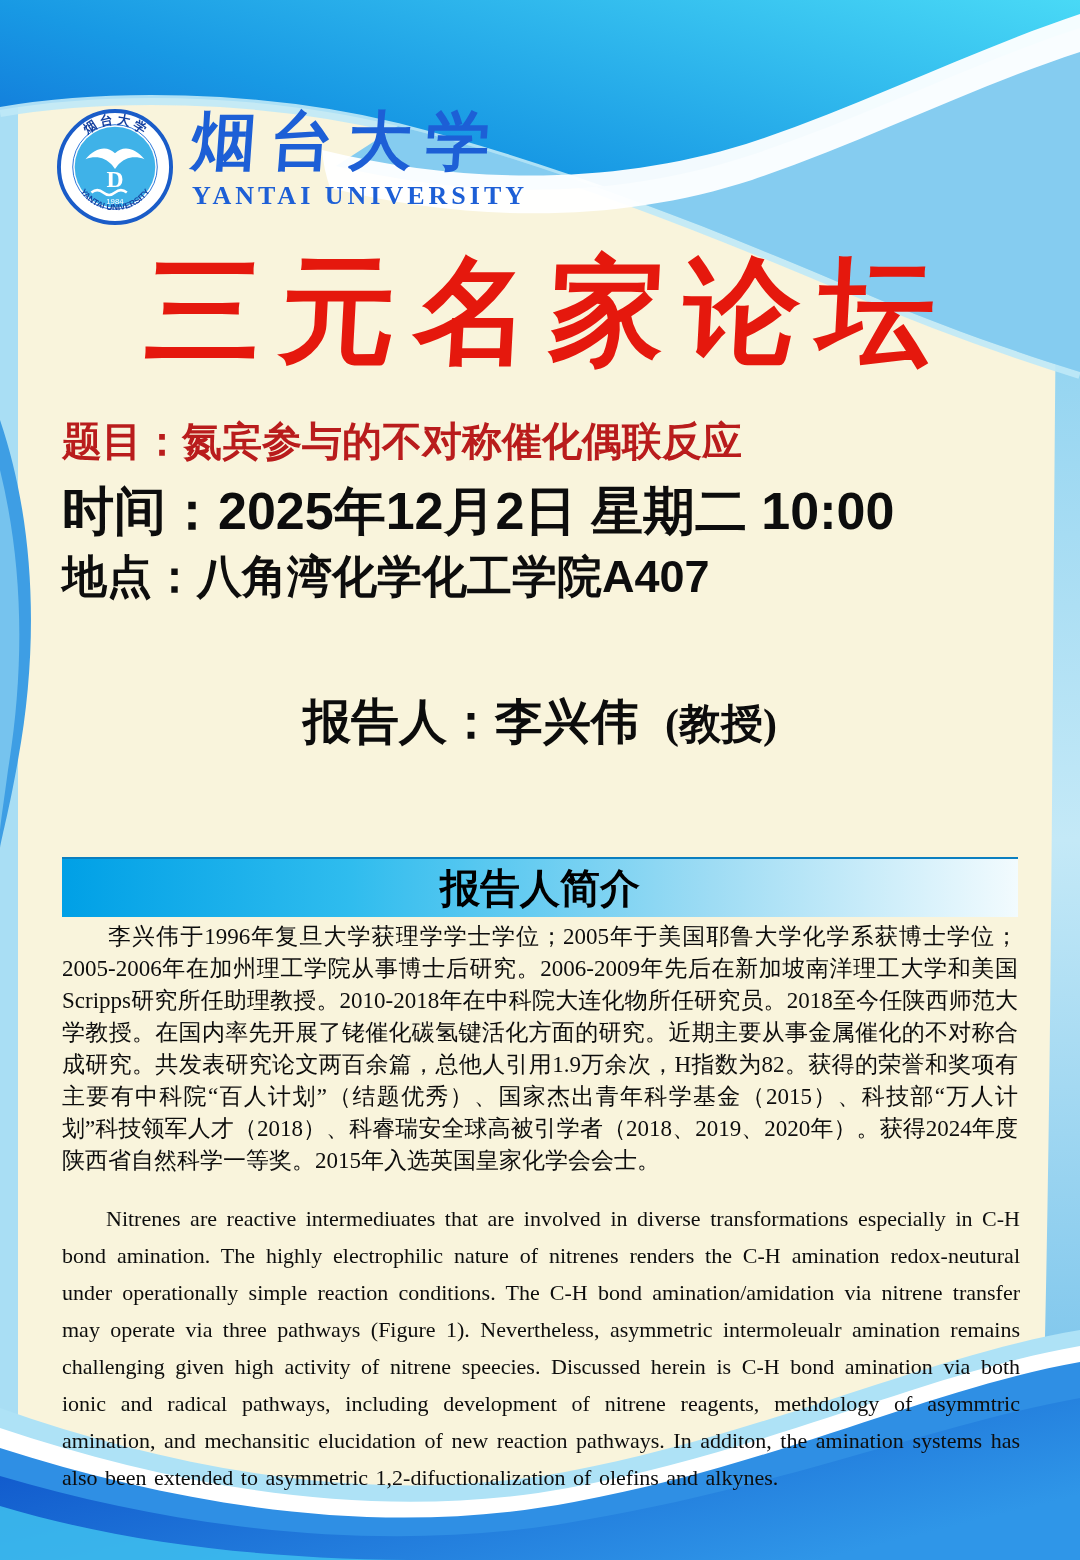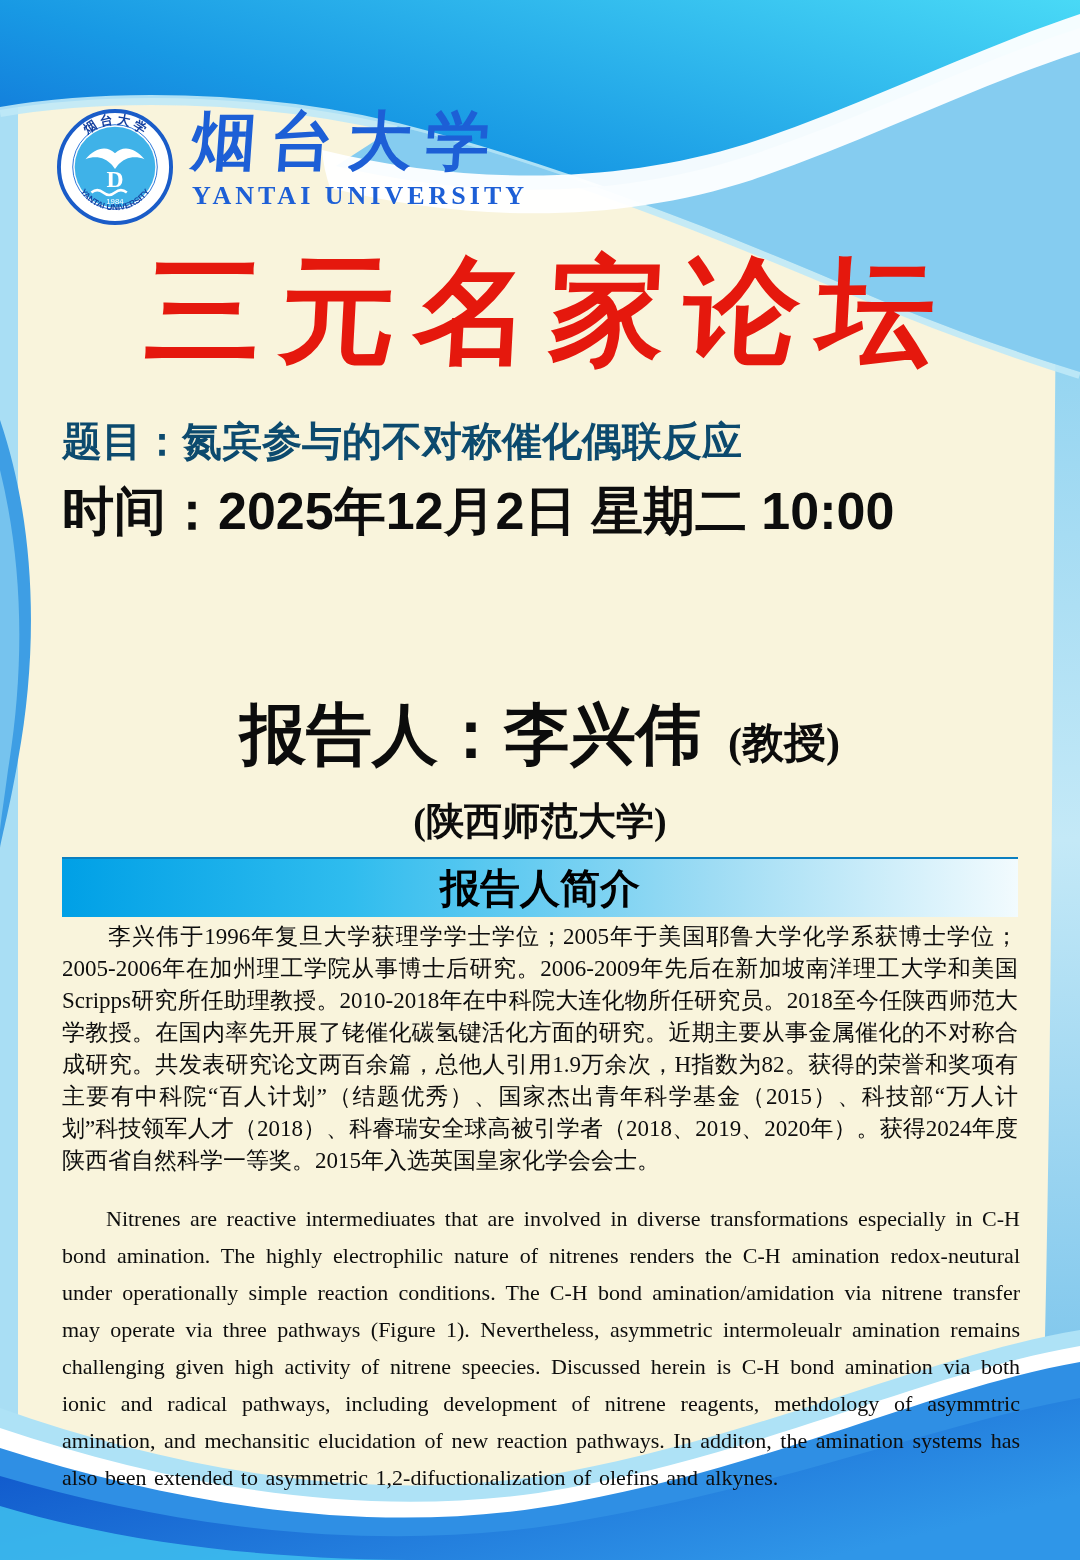--- a/index.html
+++ b/index.html
@@ -32,27 +32,27 @@
   .forum-title{
     top:234px;left:0;width:100%;text-align:center;
     font-family:"Liberation Serif",serif;
     font-size:116px;font-weight:900;color:#e5180d;
     letter-spacing:0.16em;text-indent:0.16em;
     transform:skewX(-3deg);
     white-space:nowrap;
   }
 
   
-  .topic-line{top:414px;left:62px;font-size:40px;font-weight:bold;color:#0c4a6e;white-space:nowrap;}
+  .topic-line{top:414px;left:62px;font-size:40px;font-weight:bold;color:#b91c1c;white-space:nowrap;}
   .time-line{top:477px;left:62px;font-size:52px;font-weight:bold;color:#0d0d0d;white-space:nowrap;}
   .loc-line{top:547px;left:62px;font-size:45px;font-weight:bold;color:#0d0d0d;white-space:nowrap;}
 
   
   .speaker{top:690px;left:0;width:100%;text-align:center;color:#0c0c0c;font-family:"Liberation Serif",serif;}
-  .spk-main{font-size:66px;font-weight:bold;}
+  .spk-main{font-size:48px;font-weight:bold;}
   .spk-title{font-size:42px;font-weight:bold;margin-left:22px;}
   .spk-aff{font-size:38px;margin-top:16px;font-weight:600;}
 
   
   .bar{
     left:62px;width:956px;height:58px;
     background:linear-gradient(90deg,#00a0e6 0%,#2fbcee 30%,#9edcf4 68%,#f2fbfe 100%);
     border-top:2px solid #0b7fc0;
     display:flex;align-items:center;justify-content:center;
     font-size:40px;font-weight:bold;color:#000;
@@ -143,27 +143,27 @@
       <div class="uni-en">YANTAI UNIVERSITY</div>
     </div>
   </div>
 
   <div class="layer forum-title">三元名家论坛</div>
 
   <div class="layer topic-line"><span>题目：</span><span>氮宾参与的不对称催化偶联反应</span></div>
 
   <div class="layer time-line"><span>时间：</span><span>2025年12月2日  星期二  10:00</span></div>
 
+  <div class="layer loc-line"><span>地点：</span><span>八角湾化学化工学院A407</span></div>
 
   <div class="layer speaker">
     <div>
       <span class="spk-main"><span>报告人：</span><span>李兴伟</span></span>
       <span class="spk-title">(教授)</span>
     </div>
-    <div class="spk-aff">(陕西师范大学)</div>
   </div>
 
   <div class="layer bar bar1">报告人简介</div>
   <div class="layer bio">李兴伟于1996年复旦大学获理学学士学位；2005年于美国耶鲁大学化学系获博士学位；2005-2006年在加州理工学院从事博士后研究。2006-2009年先后在新加坡南洋理工大学和美国Scripps研究所任助理教授。2010-2018年在中科院大连化物所任研究员。2018至今任陕西师范大学教授。在国内率先开展了铑催化碳氢键活化方面的研究。近期主要从事金属催化的不对称合成研究。共发表研究论文两百余篇，总他人引用1.9万余次，H指数为82。获得的荣誉和奖项有主要有中科院“百人计划”（结题优秀）、国家杰出青年科学基金（2015）、科技部“万人计划”科技领军人才（2018）、科睿瑞安全球高被引学者（2018、2019、2020年）。获得2024年度陕西省自然科学一等奖。2015年入选英国皇家化学会会士。</div>
 
   <div class="layer abstract">Nitrenes are reactive intermediuates that are involved in diverse transformations especially in C-H bond amination. The highly electrophilic nature of nitrenes renders the C-H amination redox-neutural under operationally simple reaction conditions. The C-H bond amination/amidation via nitrene transfer may operate via three pathways (Figure 1). Nevertheless, asymmetric intermoleualr amination remains challenging given high activity of nitrene speecies. Discussed herein is C-H bond amination via both ionic and radical pathways, including development of nitrene reagents, methdology of asymmtric amination, and mechansitic elucidation of new reaction pathways. In additon, the amination systems has also been extended to asymmetric 1,2-difuctionalization of olefins and alkynes.</div>
 
 
 </div>
 

